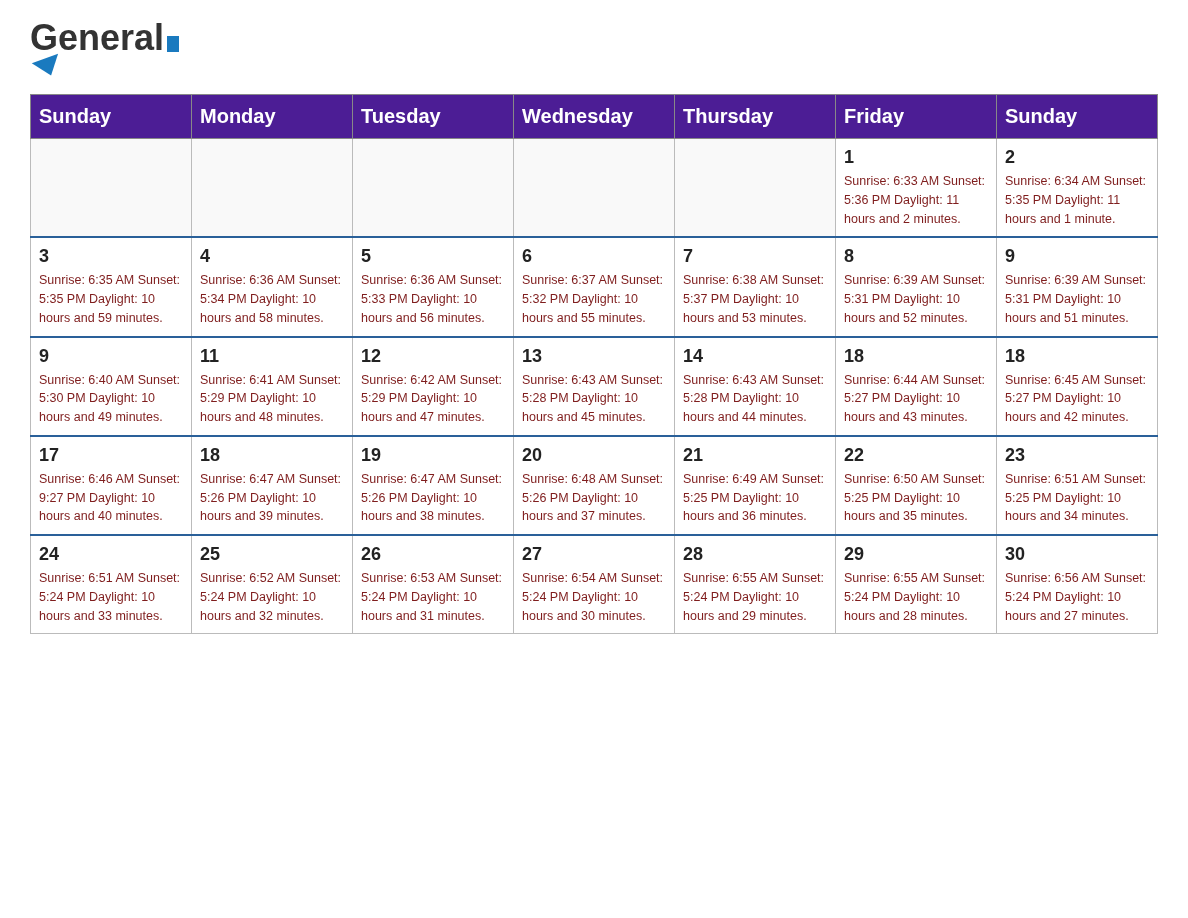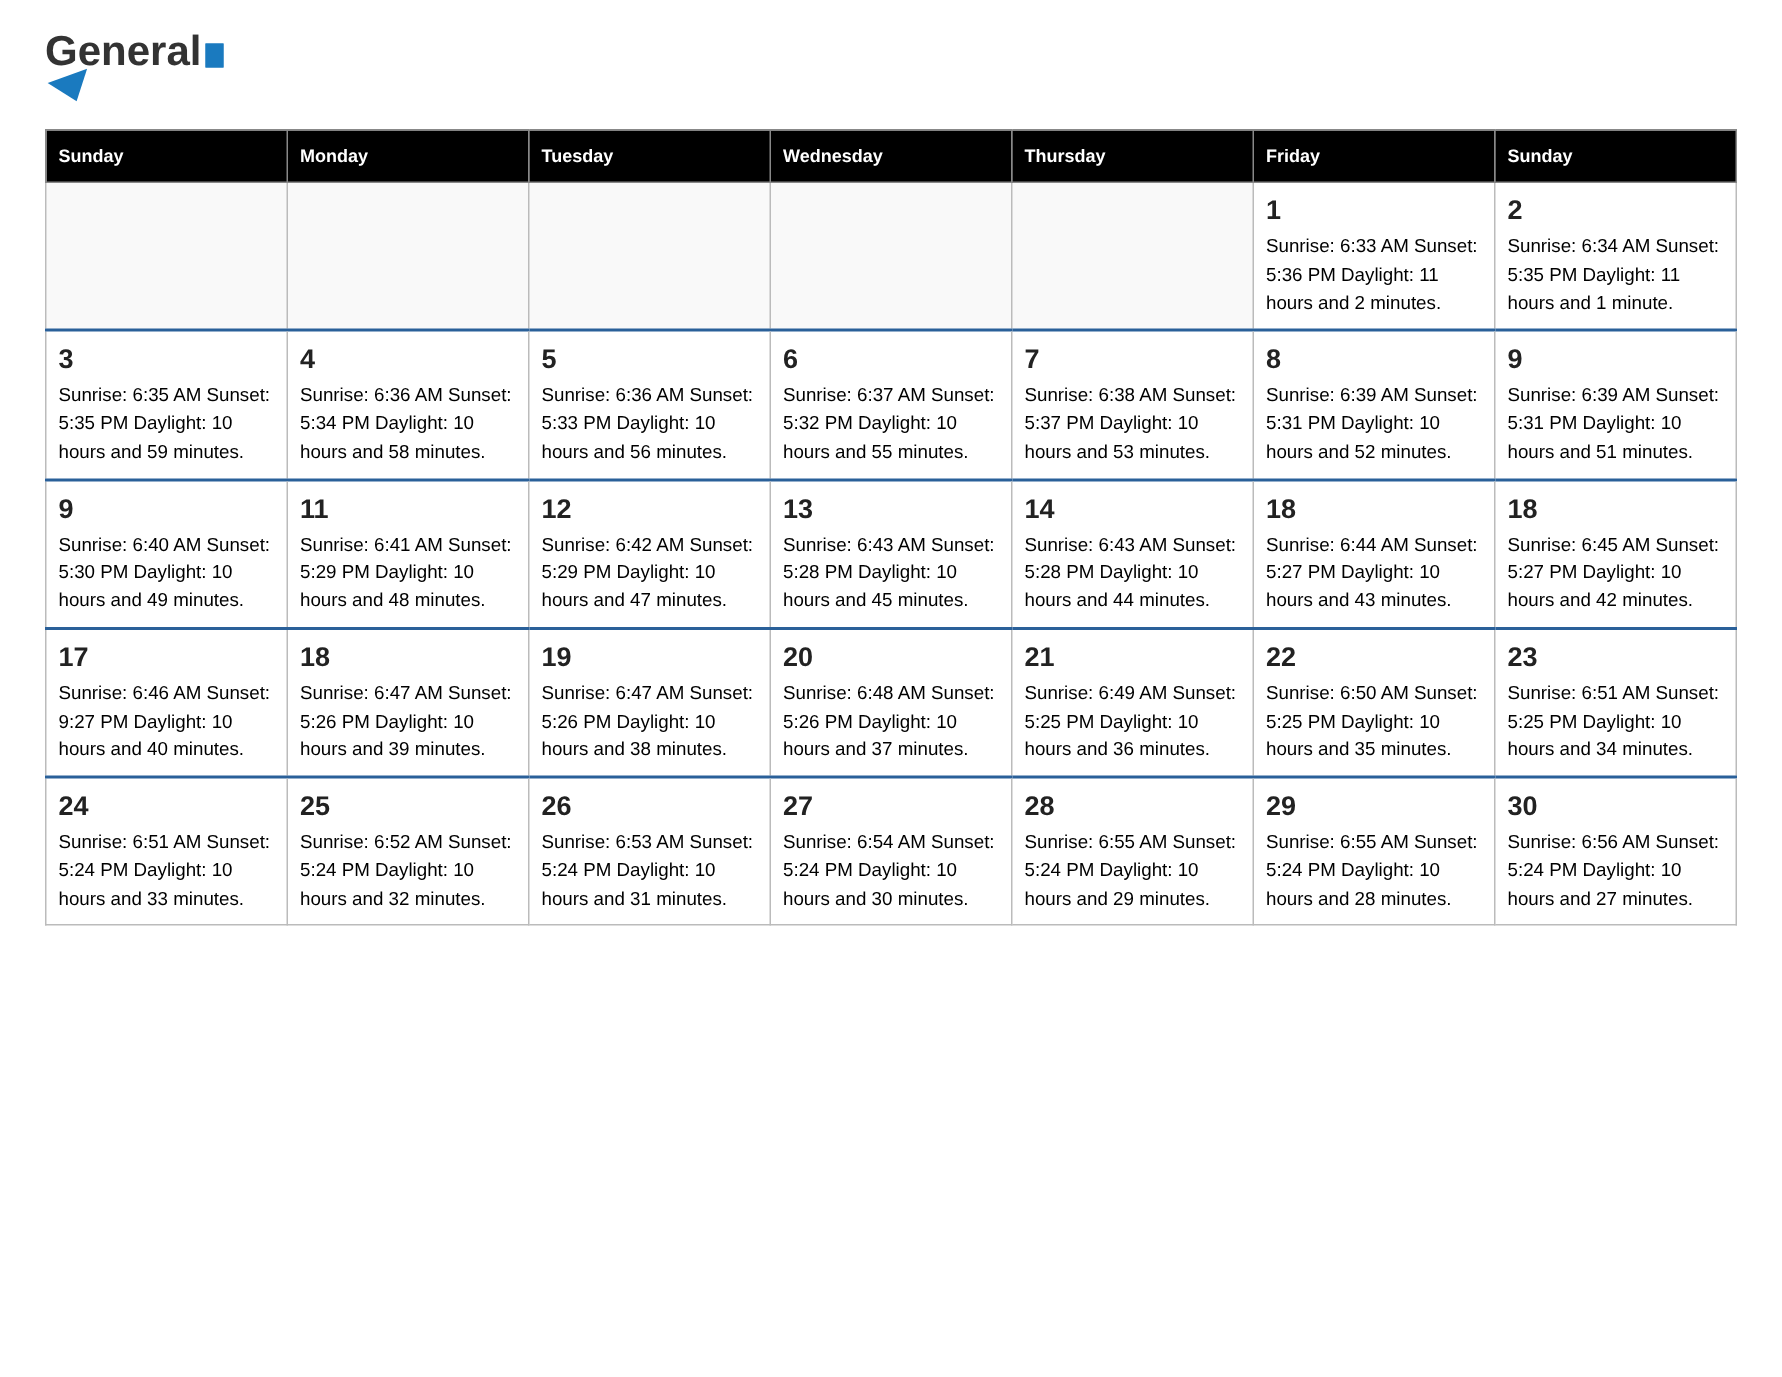--- a/index.html
+++ b/index.html
@@ -14,21 +14,21 @@
       justify-content: space-between;
       align-items: flex-start;
       margin-bottom: 20px;
     }
     .logo {
       display: flex;
       flex-direction: column;
       align-items: flex-start;
     }
     .logo-general {
-      font-size: 28px;
+      font-size: 36px;
       font-weight: bold;
       color: #333;
       line-height: 1;
     }
     .logo-blue {
       font-size: 28px;
       font-weight: bold;
       color: #1a7abf;
       line-height: 1;
       display: flex;
@@ -59,23 +59,23 @@
       font-size: 22px;
       color: #444;
       margin-top: 4px;
     }
     .calendar {
       width: 100%;
       border-collapse: collapse;
       border: 1px solid #999;
     }
     .calendar th {
-      background-color: #000000;
+      background-color: #4c1d95;
       color: #fff;
-      font-size: 12px;
+      font-size: 20px;
       font-weight: bold;
       padding: 10px 8px;
       text-align: left;
       border: 1px solid #888;
     }
     .calendar td {
       vertical-align: top;
       padding: 8px;
       border: 1px solid #bbb;
       width: calc(100% / 7);
@@ -90,21 +90,21 @@
     .day-number {
       font-size: 18px;
       font-weight: bold;
       color: #222;
       margin-bottom: 4px;
       display: block;
     }
     .day-info {
       font-size: 12.5px;
       line-height: 1.5;
-      color: #000000;
+      color: #7f1d1d;
     }
     .row-border td {
       border-top: 2px solid #2a6099;
     }
   </style>
 </head>
 <body>
 
 <div class="header">
   <div class="logo">

